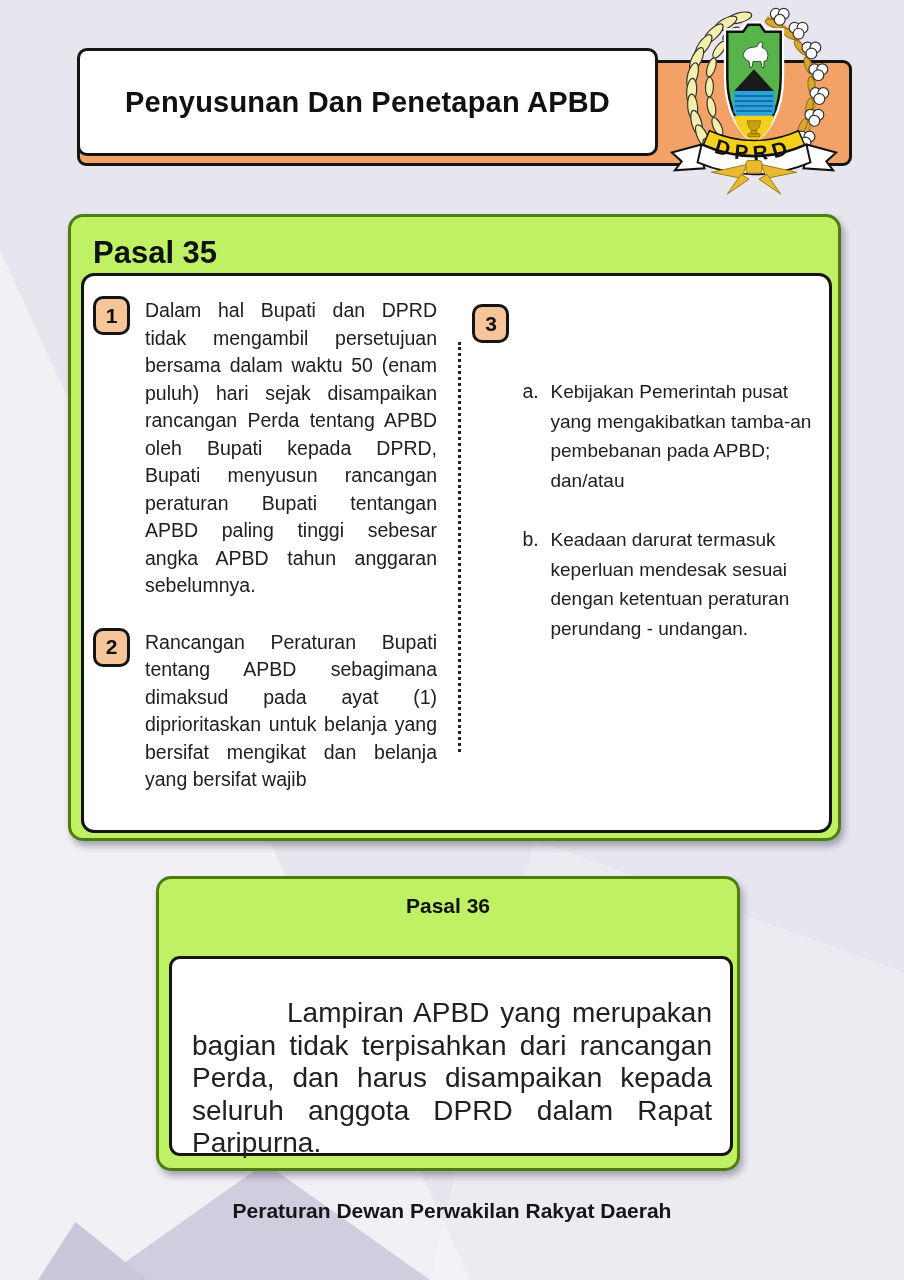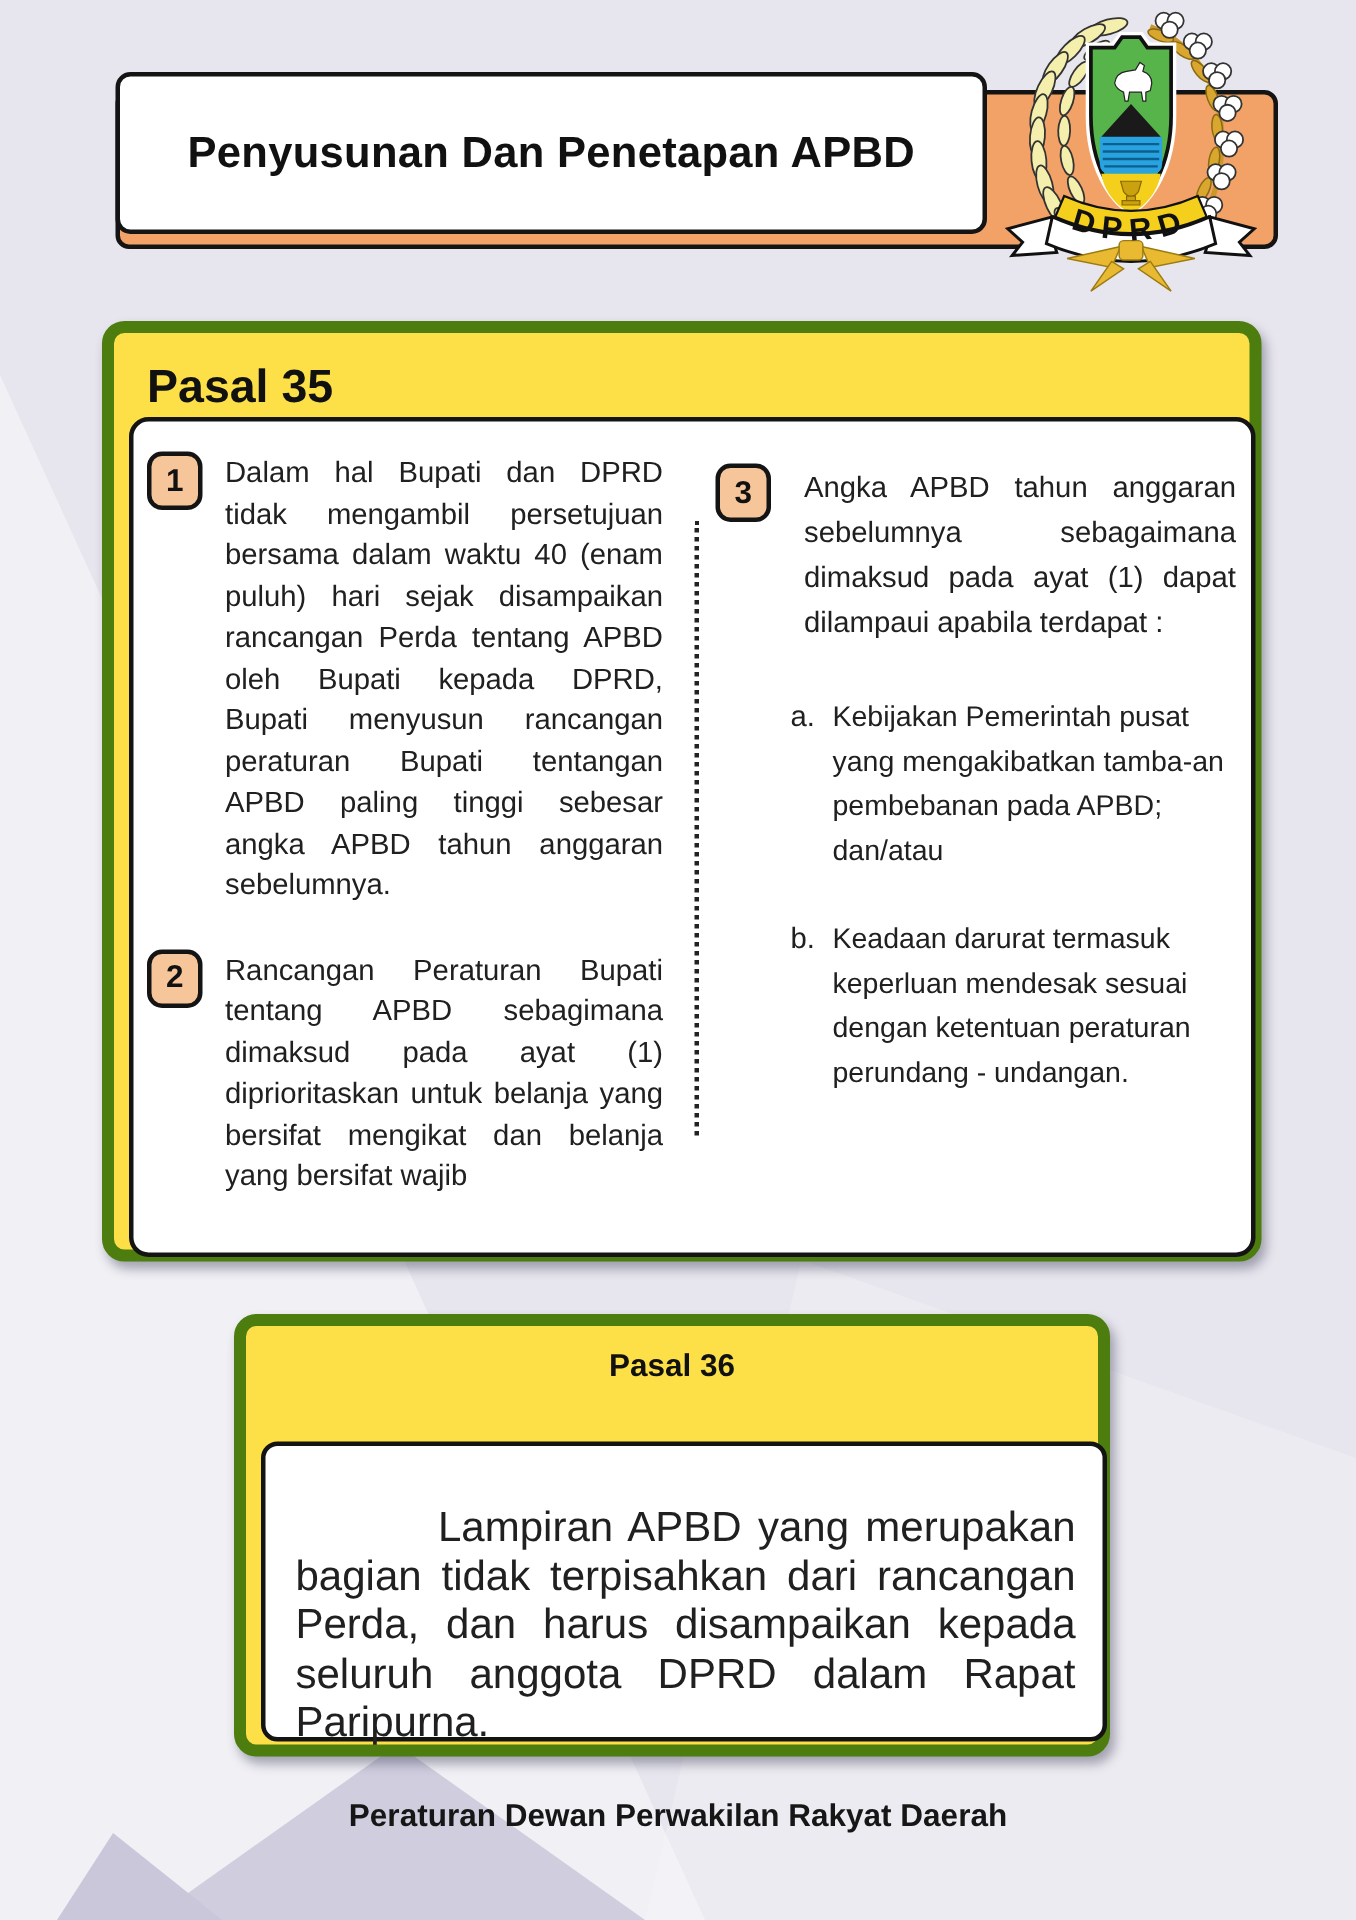--- a/index.html
+++ b/index.html
@@ -25,21 +25,21 @@
     clip-path:polygon(34% 0,100% 100%,0 100%);}
   
   .orange-band{left:77px;top:60px;width:775px;height:106px;
     background:#f2a267;border:3px solid #141414;border-radius:9px;box-sizing:border-box;}
   .title-box{left:77px;top:48px;width:581px;height:108px;
     background:#fff;border:3px solid #141414;border-radius:10px;box-sizing:border-box;
     display:flex;align-items:center;justify-content:center;}
   .title-box h1{margin:0;font-size:29px;font-weight:bold;letter-spacing:.2px;color:#111;}
   .logo-wrap{left:648px;top:4px;width:212px;height:198px;}
   
-  .card{background:#fde047;border:8px solid #4d7c0f;border-radius:15px;box-sizing:border-box;
+  .card{background:#bef264;border:3px solid #4d7c0f;border-radius:15px;box-sizing:border-box;
     box-shadow:3px 5px 7px rgba(70,70,95,.45);}
   .card-p35{left:68px;top:214px;width:773px;height:627px;}
   .p35-head{margin:18px 0 0 22px;font-size:31px;font-weight:bold;color:#111;}
   .dotted-rule{margin:4px 0 0 22px;width:167px;height:0;border-bottom:4px dotted #222;}
   .p35-inner{position:absolute;left:10px;top:56px;width:751px;height:560px;
     background:#fff;border:3px solid #141414;border-radius:13px;box-sizing:border-box;
     display:flex;}
   .col{box-sizing:border-box;}
   .col-left{width:376px;padding:20px 0 0 9px;}
   .col-right{width:369px;padding:28px 0 0 11px;}
@@ -185,32 +185,31 @@
     </div>
   </header>
 
   <section class="abs card card-p35">
     <h2 class="p35-head">Pasal 35</h2>
     <div class="dotted-rule"></div>
     <div class="p35-inner">
       <div class="col col-left">
         <div class="item">
           <div class="badge">1</div>
-          <p>Dalam hal Bupati dan DPRD tidak mengambil persetujuan bersama dalam waktu 40 (enam puluh) hari sejak disampaikan rancangan Perda tentang APBD oleh Bupati kepada DPRD, Bupati menyusun rancangan peraturan Bupati tentangan APBD paling tinggi sebesar angka APBD tahun anggaran sebelumnya.</p>
+          <p>Dalam hal Bupati dan DPRD tidak mengambil persetujuan bersama dalam waktu 50 (enam puluh) hari sejak disampaikan rancangan Perda tentang APBD oleh Bupati kepada DPRD, Bupati menyusun rancangan peraturan Bupati tentangan APBD paling tinggi sebesar angka APBD tahun anggaran sebelumnya.</p>
         </div>
         <div class="item">
           <div class="badge">2</div>
           <p>Rancangan Peraturan Bupati tentang APBD sebagimana dimaksud pada ayat (1) diprioritaskan untuk belanja yang bersifat mengikat dan belanja yang bersifat wajib</p>
         </div>
       </div>
       <div class="v-divider"></div>
       <div class="col col-right">
         <div class="item">
           <div class="badge badge-sp">3</div>
-          <p>Angka APBD tahun anggaran sebelumnya sebagaimana dimaksud pada ayat (1) dapat dilampaui apabila terdapat :</p>
         </div>
         <div class="subitems">
           <div class="subitem">
             <span class="si-label">a.</span>
             <span class="si-text">Kebijakan Pemerintah pusat yang mengakibatkan tamba-an pembebanan pada APBD; dan/atau</span>
           </div>
           <div class="subitem">
             <span class="si-label">b.</span>
             <span class="si-text">Keadaan darurat termasuk keperluan mendesak sesuai dengan ketentuan peraturan perundang - undangan.</span>
           </div>

